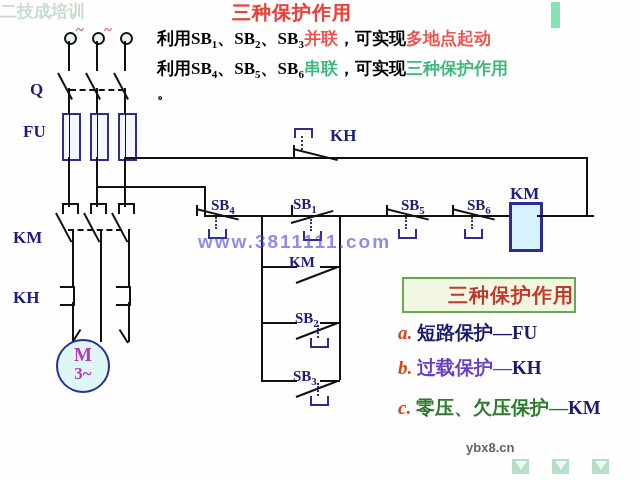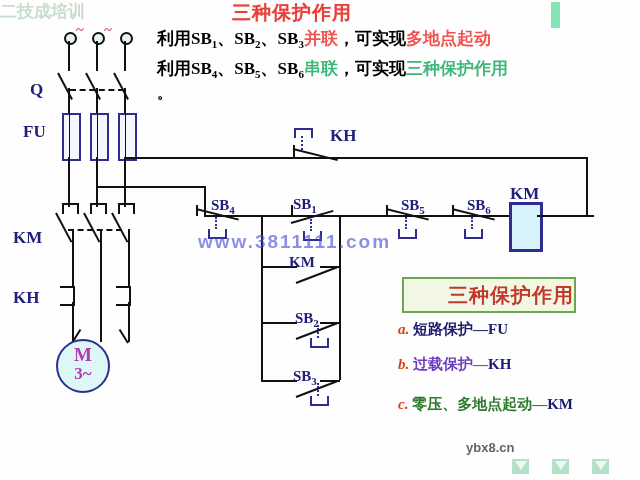--- a/index.html
+++ b/index.html
@@ -97,21 +97,21 @@
   #legendbox{
     position:absolute;left:402px;top:277px;width:170px;height:32px;
     border:2px solid #6aa84f;background:#f2f7e4;
   }
   #legendbox span{
     position:absolute;width:100%;text-align:right;top:3px;
     color:#c0392b;font-weight:bold;font-size:20px;
     font-family:"Liberation Sans","DejaVu Sans",sans-serif;
     letter-spacing:1px;
   }
-  .legitem{position:absolute;white-space:nowrap;font-size:15px;font-weight:bold;}
+  .legitem{position:absolute;white-space:nowrap;font-size:19px;font-weight:bold;}
   .legmark{color:#d84315;font-style:italic;}
   .legtxt{color:#1b1b6e;}
   .legtxt-v{color:#6a3fbf;margin-top:32px;}
   .legtxt-g{color:#2a7a2a;}
 
   
   .wm{
     position:absolute;color:#4a4ad8;font-weight:bold;
     font-family:"Liberation Sans","DejaVu Sans",sans-serif;
     opacity:.62;white-space:nowrap;
@@ -286,21 +286,21 @@
 <div class="legitem abs" style="left:398px;top:320px;">
   <span class="legmark">a.</span>
   <span class="legtxt">短路保护—</span><span class="legtxt">FU</span>
 </div>
 <div class="legitem abs" style="left:398px;top:355px;">
   <span class="legmark">b.</span>
   <span class="legtxt-v">过载保护—</span><span class="legtxt">KH</span>
 </div>
 <div class="legitem abs" style="left:398px;top:395px;">
   <span class="legmark">c.</span>
-  <span class="legtxt-g">零压、多地点起动—</span><span class="legtxt">KM</span>
+  <span class="legtxt-g">零压、欠压保护—</span><span class="legtxt">KM</span>
 </div>
 
 <div class="wm" id="wm-main">www.3811111.com</div>
 <div class="wm" id="wm-ybx">ybx8.cn</div>
 <div id="wm-faint">二技成培训</div>
 <div class="wmtri abs" style="left:512px;top:459px;"></div>
 <div class="wmtri abs" style="left:552px;top:459px;"></div>
 <div class="wmtri abs" style="left:592px;top:459px;"></div>
 
 </body></html>

